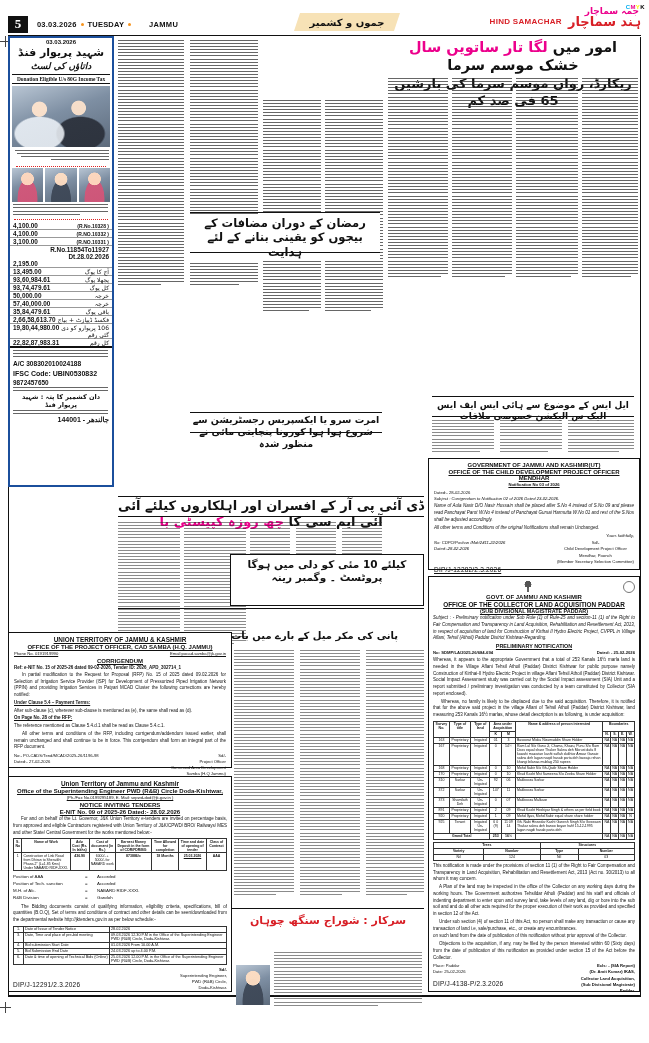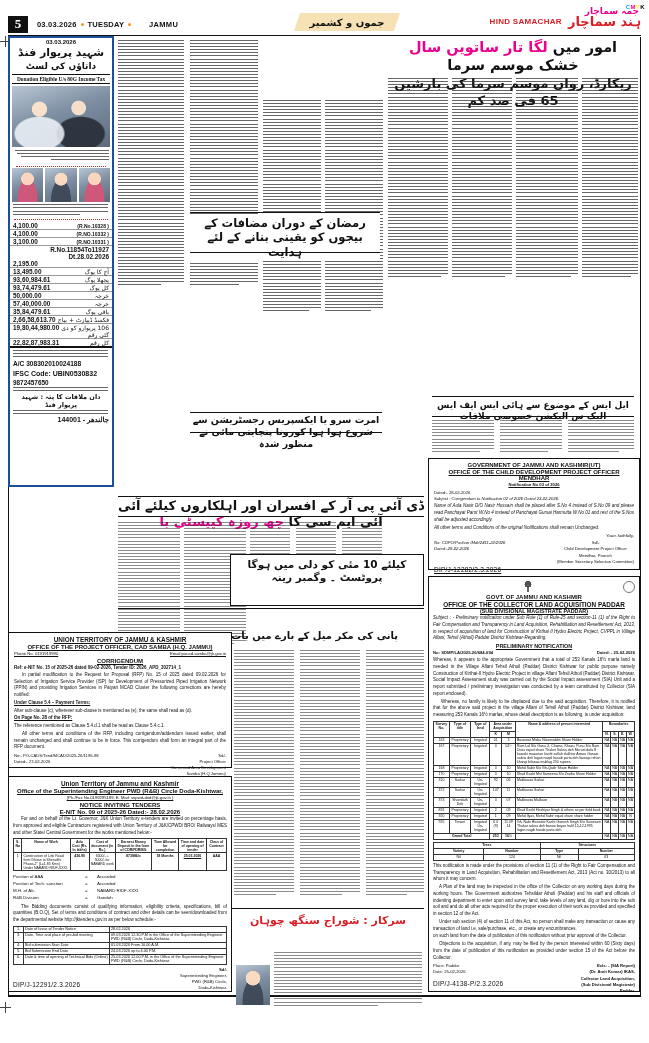--- a/index.html
+++ b/index.html
@@ -167,21 +167,21 @@
   </div>
 
   <div class="rule" style="left:8px; top:35px; width:633px; height:1px;"></div>
   <div class="rule" style="left:8px; top:995px; width:633px; height:2px;"></div>
   <div class="rule" style="left:8px; top:37px; width:1px; height:958px;"></div>
   <div class="rule" style="left:640px; top:37px; width:1px; height:958px;"></div>
 
   <div class="box2" id="donation-panel">
     <div class="dn-date">03.03.2026</div>
     <div class="dn-title">شہید پریوار فنڈ</div>
-    <div class="dn-title" style="font-size:9px;">داتاؤں کی لسٹ</div>
+    <div class="dn-title" style="font-size:9px;font-style:italic;">داتاؤں کی لسٹ</div>
     <div class="dn-sub">Donation Eligible U/s 80G Income Tax</div>
 
     <div class="photo" style="height:61px;margin:2px;"></div>
 
     <div class="urdu" style="padding:1px 3px;">
       <div class="ulines dense" style="position:static;">
         <i style="width:98%"></i>
           <i style="width:96%"></i>
           <i style="width:92%"></i>
           <i style="width:60%"></i>
@@ -263,21 +263,21 @@
         <i style="width:99%"></i>
         <i style="width:99%"></i>
     </div>
     <div class="acct">A/C  308302010024188</div>
     <div class="acct" style="font-size:7px;">IFSC Code: UBIN0530832</div>
     <div style="font-size:6.4px;font-weight:bold;padding-left:3px;">9872457650</div>
     <div class="ulines dense" style="position:static;padding:1px 3px 0;">
       <i style="width:99%"></i>
         <i style="width:99%"></i>
     </div>
-    <div class="dn-foot2 urdu" style="font-family:'DejaVu Sans',sans-serif;font-size:6.5px;padding:0 2px;">دان ملاقات کا پتہ : شہید پریوار فنڈ</div>
+    <div class="dn-foot2 urdu" style="font-family:'DejaVu Sans',sans-serif;font-size:6.5px;padding:0 2px;">دان کشمیر کا پتہ : شہید پریوار فنڈ</div>
     <div class="ulines dense" style="position:static;padding:1px 3px 0;">
       <i style="width:99%"></i>
         <i style="width:99%"></i>
     </div>
     <div style="text-align:right;font-size:7px;font-weight:bold;padding-right:3px;">جالندھر - 144001</div>
   </div>
 
   <div style="position:absolute;left:388px;top:38px;width:250px;">
     <div class="hl" style="font-size:14.5px;">
       <span>امور میں</span>

